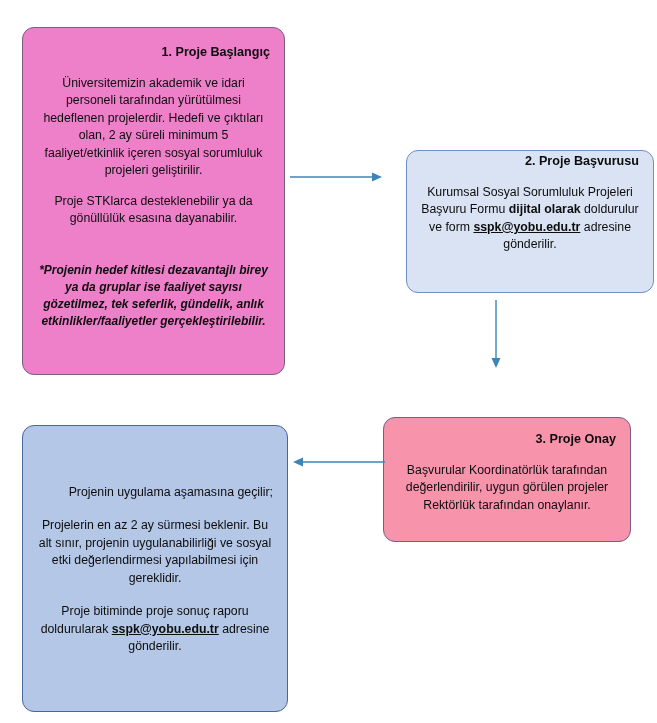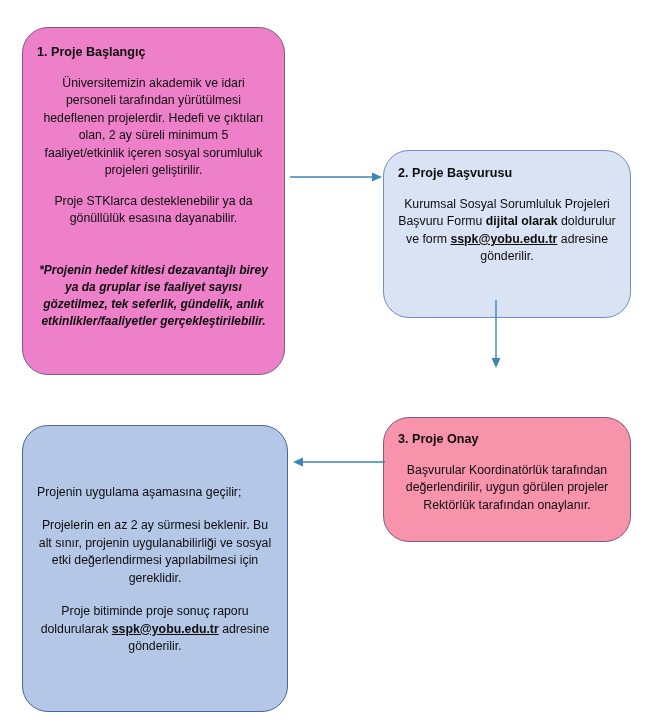--- a/index.html
+++ b/index.html
@@ -14,29 +14,29 @@
     position: relative;
     overflow: hidden;
   }
   .canvas {
     position: absolute;
     inset: 0;
   }
   .node {
     position: absolute;
     box-sizing: border-box;
-    border-radius: 26px;
+    border-radius: 12px;
     text-align: center;
     color: #0d0d0d;
     line-height: 1.42;
     font-size: 12.3px;
     display: flex;
     flex-direction: column;
     justify-content: flex-start;
-    align-items: flex-start;
+    align-items: flex-end;
   }
   .node .title {
     font-weight: bold;
     font-size: 12.6px;
     margin: 0;
   }
   .node p {
     margin: 0;
     padding: 0 14px;
   }
@@ -61,27 +61,27 @@
     left: 22px;
     top: 27px;
     width: 263px;
     height: 348px;
     background: #ee80ca;
     border: 1.2px solid #7a5c86;
     padding-top: 16px;
   }
   
   #node-application {
-    left: 383px;
+    left: 406px;
     top: 150px;
     width: 248px;
-    height: 168px;
+    height: 143px;
     background: #dae3f3;
     border: 1.2px solid #6f8fbe;
-    padding-top: 14px;
+    padding-top: 2px;
   }
   
   #node-approval {
     left: 383px;
     top: 417px;
     width: 248px;
     height: 125px;
     background: #f794ac;
     border: 1.2px solid #7a5c86;
     padding-top: 13px;

